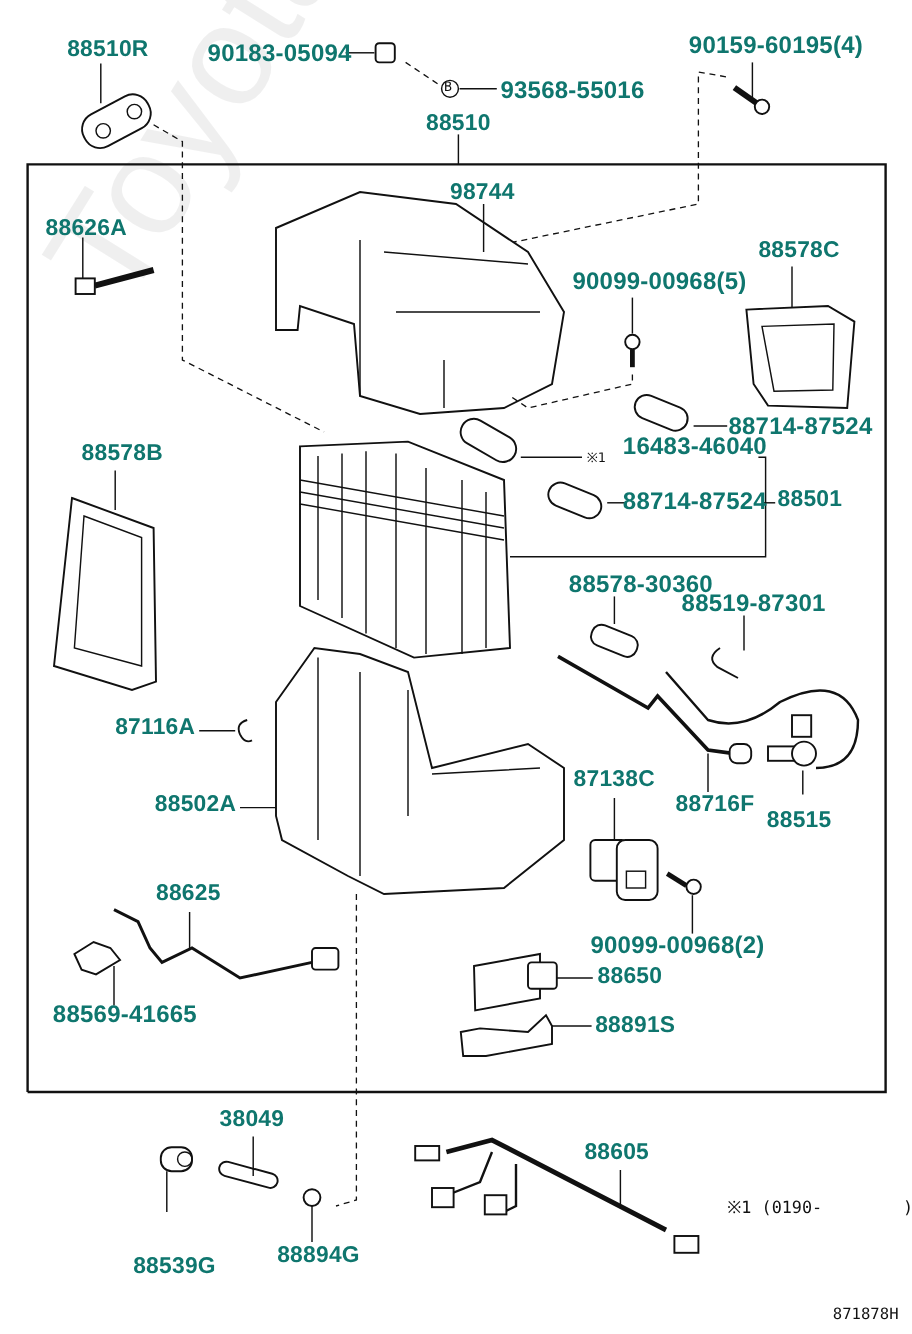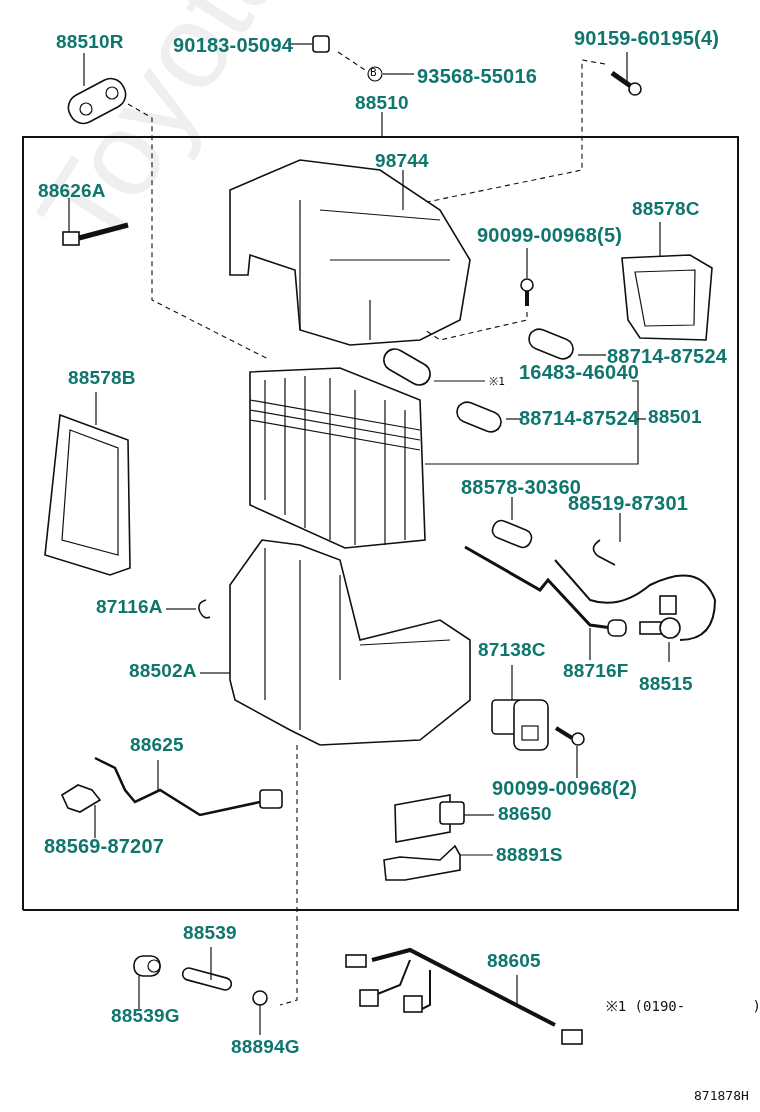--- a/index.html
+++ b/index.html
@@ -211,35 +211,35 @@
   <div class="lbl" style="left:375px;top:151px">98744</div>
   <div class="lbl" style="left:38px;top:181px">88626A</div>
   <div class="lbl sm" style="left:477px;top:225px">90099-00968(5)</div>
   <div class="lbl" style="left:632px;top:199px">88578C</div>
   <div class="lbl sm" style="left:607px;top:346px">88714-87524</div>
   <div class="note" style="left:489px;top:373px;font-size:11px">※1</div>
   <div class="lbl sm" style="left:519px;top:362px">16483-46040</div>
   <div class="lbl sm" style="left:519px;top:408px">88714-87524</div>
   <div class="lbl" style="left:648px;top:407px">88501</div>
   <div class="lbl" style="left:68px;top:368px">88578B</div>
-  <div class="lbl sm" style="left:461px;top:477px">88578-30360</div>
+  <div class="lbl sm" style="left:474px;top:477px">88578-30360</div>
   <div class="lbl sm" style="left:568px;top:493px">88519-87301</div>
   <div class="lbl" style="left:96px;top:597px">87116A</div>
   <div class="lbl" style="left:478px;top:640px">87138C</div>
   <div class="lbl" style="left:563px;top:661px">88716F</div>
   <div class="lbl" style="left:639px;top:674px">88515</div>
   <div class="lbl" style="left:129px;top:661px">88502A</div>
   <div class="lbl" style="left:130px;top:735px">88625</div>
   <div class="lbl sm" style="left:492px;top:778px">90099-00968(2)</div>
   <div class="lbl" style="left:498px;top:804px">88650</div>
-  <div class="lbl sm" style="left:44px;top:836px">88569-87207</div>
+  <div class="lbl sm" style="left:44px;top:836px">88569-41665</div>
   <div class="lbl" style="left:496px;top:845px">88891S</div>
-  <div class="lbl" style="left:183px;top:923px">88539</div>
+  <div class="lbl" style="left:183px;top:923px">38049</div>
   <div class="lbl" style="left:487px;top:951px">88605</div>
-  <div class="lbl" style="left:111px;top:1006px">88539G</div>
+  <div class="lbl" style="left:111px;top:1046px">88539G</div>
   <div class="lbl" style="left:231px;top:1037px">88894G</div>
 
   <div class="note" style="left:606px;top:996px">
     <span>※1</span>
     <span style="white-space:pre">(0190-        )</span>
   </div>
 
   <div class="note" style="left:694px;top:1088px;font-size:13px">871878H</div>
 </div>
 

